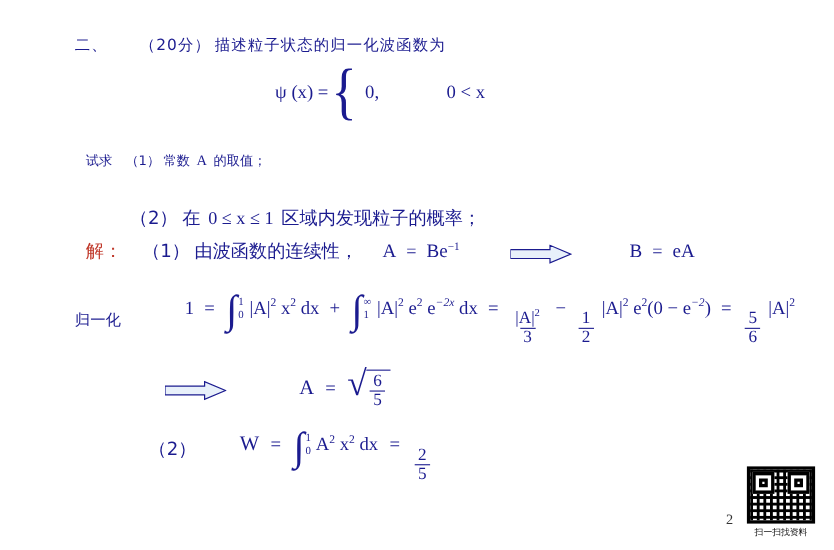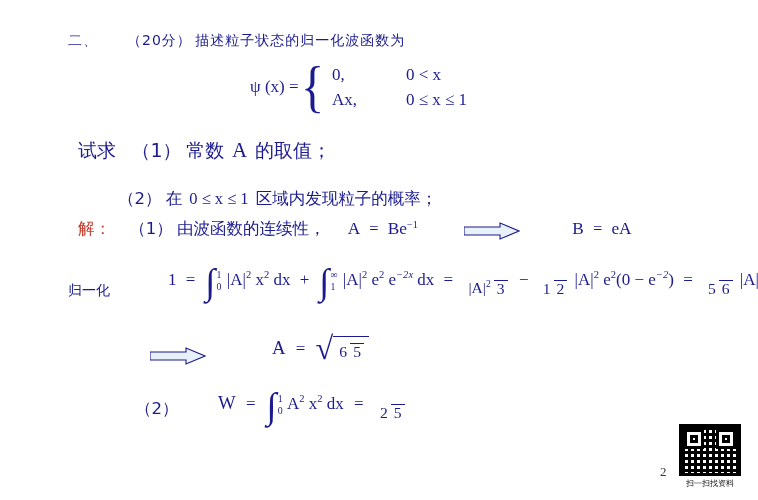--- a/index.html
+++ b/index.html
@@ -22,21 +22,21 @@
   }
 
   
   .mi { font-family: "Liberation Serif", serif; }
   .mn { font-family: "Liberation Serif", serif; font-style: normal; }
   .op { font-family: "Liberation Serif", serif; font-style: normal; }
   .cjk { font-family: "DejaVu Sans", sans-serif; font-style: normal; }
 
   .frac {
     display: inline-flex;
-    flex-direction: row;
+    flex-direction: column;
     align-items: center;
     vertical-align: -0.55em;
     margin: 0 3px;
     font-size: 0.92em;
     line-height: 1.05;
   }
   .frac .num { padding: 0 3px; }
   .frac .den { padding: 0 3px; border-top: 1.2px solid #1b1b8f; }
 
   .sup { font-size: 0.62em; vertical-align: super; font-style: italic; }
@@ -127,21 +127,21 @@
   .bigarrow svg { display: block; }
 
   
   .blk { position: absolute; white-space: nowrap; }
 
   #line-title { left: 68px; top: 32px; font-size: 14px; }
   #line-title .cjk { letter-spacing: 1px; }
 
   #eq-psi { left: 250px; top: 62px; font-size: 17px; }
 
-  #line-ask1 { left: 78px; top: 138px; font-size: 19px; }
+  #line-ask1 { left: 78px; top: 138px; font-size: 12px; }
   #line-ask2 { left: 118px; top: 188px; font-size: 16.5px; }
 
   #line-solve { left: 78px; top: 218px; font-size: 16.5px; }
   #solve-label { color: #c0392b; font-family: "DejaVu Sans", sans-serif; }
 
   #line-norm-label { left: 68px; top: 282px; font-size: 14px; }
   #eq-norm { left: 168px; top: 268px; font-size: 17px; }
 
   #eq-arrow2 { left: 150px; top: 345px; }
   #eq-A { left: 272px; top: 336px; font-size: 17px; }
@@ -213,24 +213,20 @@
 
   <div class="blk" id="eq-psi">
     <span class="piecewise">
       <span class="mi">ψ (x) =</span>
       <span class="brace">{</span>
       <span class="cases">
         <span class="caseline">
           <span class="lhs mn">0,</span>
           <span class="mi">0 &lt; x</span>
         </span>
-        <span class="caseline">
-          <span class="lhs mi">Ax,</span>
-          <span class="mi">0 ≤ x ≤ 1</span>
-        </span>
       </span>
     </span>
   </div>
 
   <div class="blk" id="line-ask1">
     <span class="cjk">试求</span>
     <span style="display:inline-block;width:6px"></span>
     <span class="cjk">（1）</span>
     <span class="cjk">常数</span>
     <span class="mi" style="font-size:1.1em;padding:0 3px">A</span>

